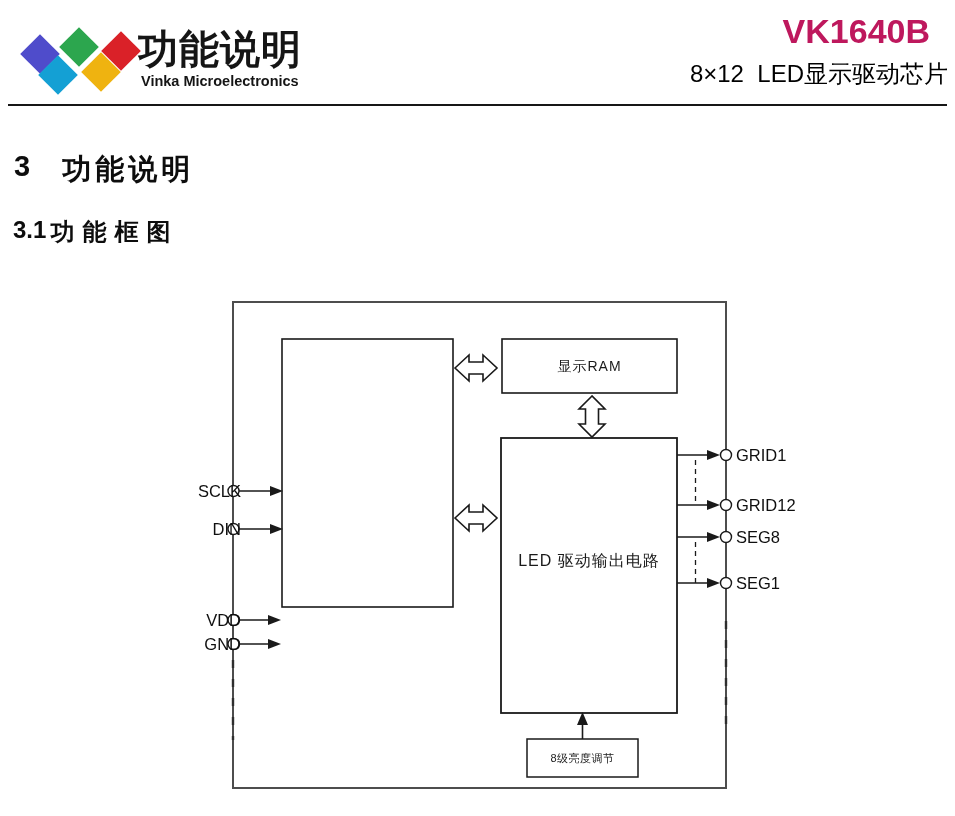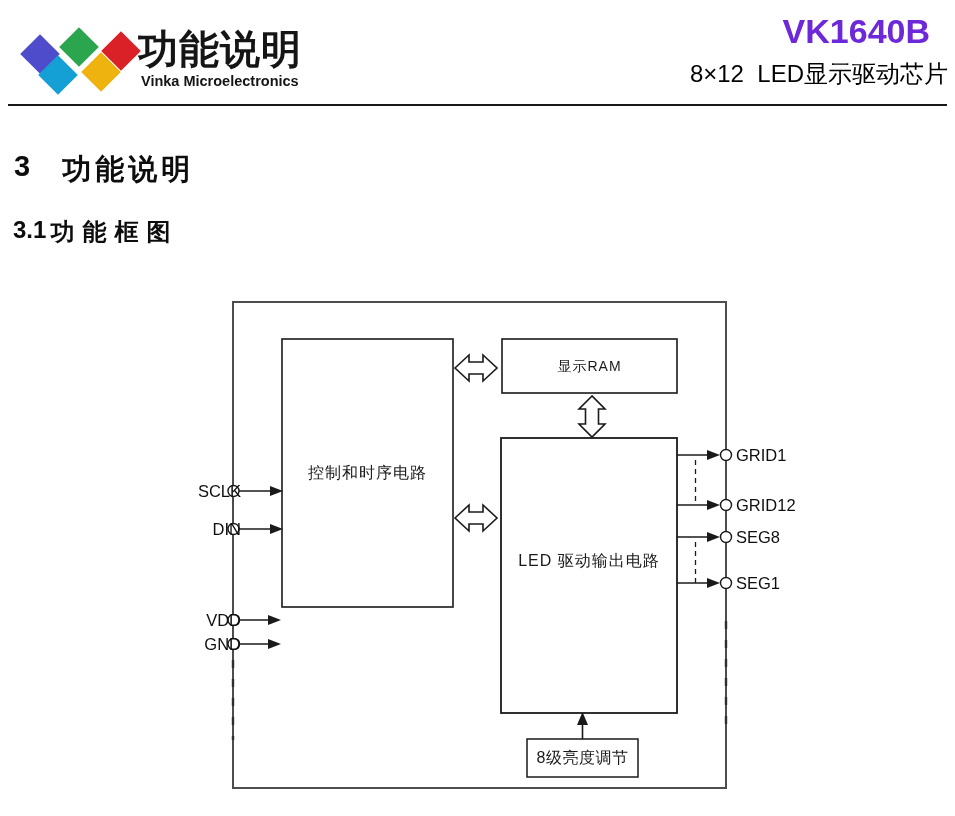--- a/index.html
+++ b/index.html
@@ -10,36 +10,36 @@
   
   .logo{position:absolute;left:22px;top:20px;width:122px;height:82px;}
   .diamond{position:absolute;width:28px;height:28px;transform:rotate(45deg);}
   .d-blue  {left:4px; top:20px;background:#4F4CCB;}
   .d-green {left:43px;top:13px;background:#2CA64E;}
   .d-red   {left:85px;top:17px;background:#DA2128;}
   .d-cyan  {left:22px;top:41px;background:#14A0D4;}
   .d-yellow{left:65px;top:38px;background:#EFB310;}
   .brand-cn{position:absolute;left:138px;top:22px;font-size:40px;font-weight:800;letter-spacing:1px;color:#151515;}
   .brand-en{position:absolute;left:141px;top:73px;font-size:14.5px;font-weight:700;color:#151515;}
-  .part-number{position:absolute;right:25px;top:12px;font-size:34px;font-weight:800;color:#6d28d9;}
+  .part-number{position:absolute;right:25px;top:12px;font-size:34px;font-weight:800;color:#be185d;}
   .subtitle{position:absolute;right:7px;top:58px;font-size:24px;color:#000;white-space:pre;margin-left:43px;}
   .rule{position:absolute;left:8px;top:104px;width:939px;border-top:2px solid #161616;}
   
   .h1{position:absolute;left:14px;top:150px;display:flex;gap:32px;font-size:29px;font-weight:800;color:#0d0d0d;}
   .h1 .t{letter-spacing:4px;}
   .h2{position:absolute;left:13px;top:216px;display:flex;gap:4px;font-size:24px;font-weight:800;color:#0d0d0d;}
   .h2 .t{letter-spacing:8px;}
   
   .diagram-svg{position:absolute;left:0;top:0;z-index:1;}
   .blk-label{position:absolute;z-index:2;display:flex;align-items:center;justify-content:center;
     font-size:16px;color:#1a1a1a;text-align:center;letter-spacing:1px;}
   .lbl-control{left:282px;top:339px;width:171px;height:268px;}
   .lbl-ram{left:502px;top:339px;width:175px;height:56px;font-size:14px;}
   .lbl-led{left:501px;top:548px;width:176px;height:26px;}
-  .lbl-bright{left:527px;top:739px;width:111px;height:39px;font-size:16px;letter-spacing:0.5px;}
+  .lbl-bright{left:527px;top:739px;width:111px;height:39px;font-size:11px;letter-spacing:0.5px;}
   .pin-label{position:absolute;z-index:2;height:22px;display:flex;align-items:center;font-size:16.5px;color:#0f0f0f;}
   .pin-left{left:163px;width:78px;justify-content:flex-end;}
   .pl-sclk{top:480px;} .pl-din{top:518px;} .pl-vdd{top:609px;} .pl-gnd{top:633px;}
   .pin-right{left:736px;width:92px;justify-content:flex-start;}
   .pr-grid1{top:444px;} .pr-grid12{top:494px;} .pr-seg8{top:526px;} .pr-seg1{top:572px;text-align:right;}
 </style>
 </head>
 <body>
 
 <div class="page">
@@ -126,21 +126,20 @@
 
     <line x1="695.5" y1="460" x2="695.5" y2="502" stroke="#1a1a1a" stroke-width="1.3" stroke-dasharray="5 4"></line>
     <line x1="695.5" y1="542" x2="695.5" y2="584" stroke="#1a1a1a" stroke-width="1.3" stroke-dasharray="5 4"></line>
 
     <g>
       <line x1="582.5" y1="739" x2="582.5" y2="722" stroke="#1a1a1a" stroke-width="1.6"></line>
       <polygon points="582.5,712 577,725 588,725" fill="#1a1a1a"></polygon>
     </g>
   </svg>
 
-  <div class="blk-label lbl-control">控制和时序电路</div>
   <div class="blk-label lbl-ram">显示RAM</div>
   <div class="blk-label lbl-led">LED 驱动输出电路</div>
   <div class="blk-label lbl-bright">8级亮度调节</div>
 
   <div class="pin-label pin-left pl-sclk">SCLK</div>
   <div class="pin-label pin-left pl-din">DIN</div>
   <div class="pin-label pin-left pl-vdd">VDD</div>
   <div class="pin-label pin-left pl-gnd">GND</div>
   <div class="pin-label pin-right pr-grid1">GRID1</div>
   <div class="pin-label pin-right pr-grid12">GRID12</div>

